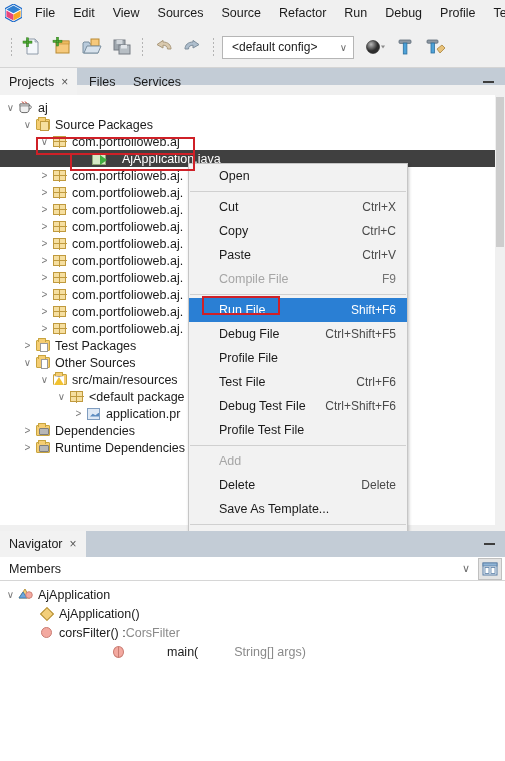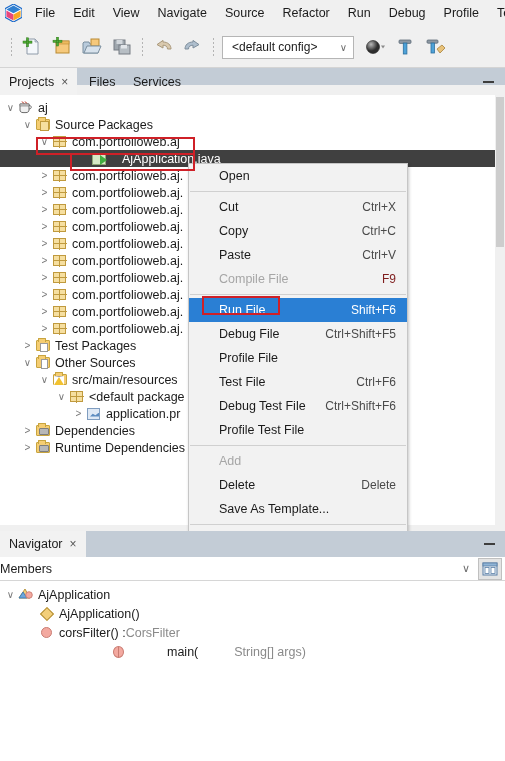--- a/index.html
+++ b/index.html
@@ -111,21 +111,21 @@
     display:flex; align-items:center; padding:0 9px; font-size:12.5px; color:#1b1b1b;
   }
   .nav-tab .x { font-size:12px; color:#555; margin-left:7px; }
   .nav-min { position:absolute; right:10px; top:12px; width:11px; height:2px; background:#3d3d3d; }
 
   .nav-filter {
     position:absolute; left:0; top:557px; width:505px; height:24px;
     background:#ffffff; border-bottom:1px solid #d6d6d6;
     display:flex; align-items:center;
   }
-  .nav-filter .ftxt { font-size:12.5px; color:#1b1b1b; }
+  .nav-filter .ftxt { font-size:12.5px; color:#1b1b1b; padding-left:9px; }
   .nav-filter .fchev { position:absolute; right:35px; color:#6d6d6d; font-size:11px; }
   .nav-filter .fbtn {
     position:absolute; right:3px; top:1px; width:24px; height:22px;
     background:#e4e4e4; border:1px solid #c0c0c0;
     display:flex; align-items:center; justify-content:center;
   }
   .nav-body { position:absolute; left:0; top:581px; width:505px; height:180px; background:#fff; }
   .nav-row {
     position:absolute; left:0; width:505px; height:19px; display:flex; align-items:center;
     font-size:12.5px; color:#1b1b1b; white-space:nowrap;
@@ -144,21 +144,21 @@
   }
   .mi {
     position:relative; height:24px; display:flex; align-items:center;
     font-size:12.5px; color:#1b1b1b; padding-left:30px;
   }
   .mi.disabled { color:#a6a6a6; }
   .mi.hl { background:#2a7fd4; color:#ffffff; }
   .mi .acc {
     position:absolute; right:11px; font-size:12px; color:#4a4a4a;
   }
-  .mi.disabled .acc { color:#7f1d1d; }
+  .mi.disabled .acc { color:#737373; }
   .mi.hl .acc { color:#ffffff; }
   .mi .sub { position:absolute; right:10px; font-size:11px; color:#5c5c5c; }
   .msep { height:1px; background:#d0d0d0; margin:3px 1px; }
 
   
   .redbox { position:absolute; border:2px solid #cf2027; pointer-events:none; }
 </style>
 </head>
 <body>
 
@@ -169,21 +169,21 @@
       <svg width="17" height="18" viewBox="0 0 17 18">
         <polygon points="8.5,0 17,4.6 17,13.4 8.5,18 0,13.4 0,4.6" fill="#fff" stroke="#1b6ac9" stroke-width="1.2"></polygon>
         <polygon points="8.5,1.6 15.6,5.4 8.5,9.2 1.4,5.4" fill="#2f7fd0"></polygon>
         <polygon points="1.4,6.6 8.5,10.4 8.5,16.6 1.4,12.8" fill="#e8467c"></polygon>
         <polygon points="15.6,6.6 15.6,12.8 8.5,16.6 8.5,10.4" fill="#f5a623"></polygon>
       </svg>
     </div>
     <div class="mitem">File</div>
     <div class="mitem">Edit</div>
     <div class="mitem">View</div>
-    <div class="mitem">Navigate</div>
+    <div class="mitem">Sources</div>
     <div class="mitem">Source</div>
     <div class="mitem">Refactor</div>
     <div class="mitem">Run</div>
     <div class="mitem">Debug</div>
     <div class="mitem">Profile</div>
     <div class="mitem">Team</div>
 
   </div>
 
   <div class="toolbar">

